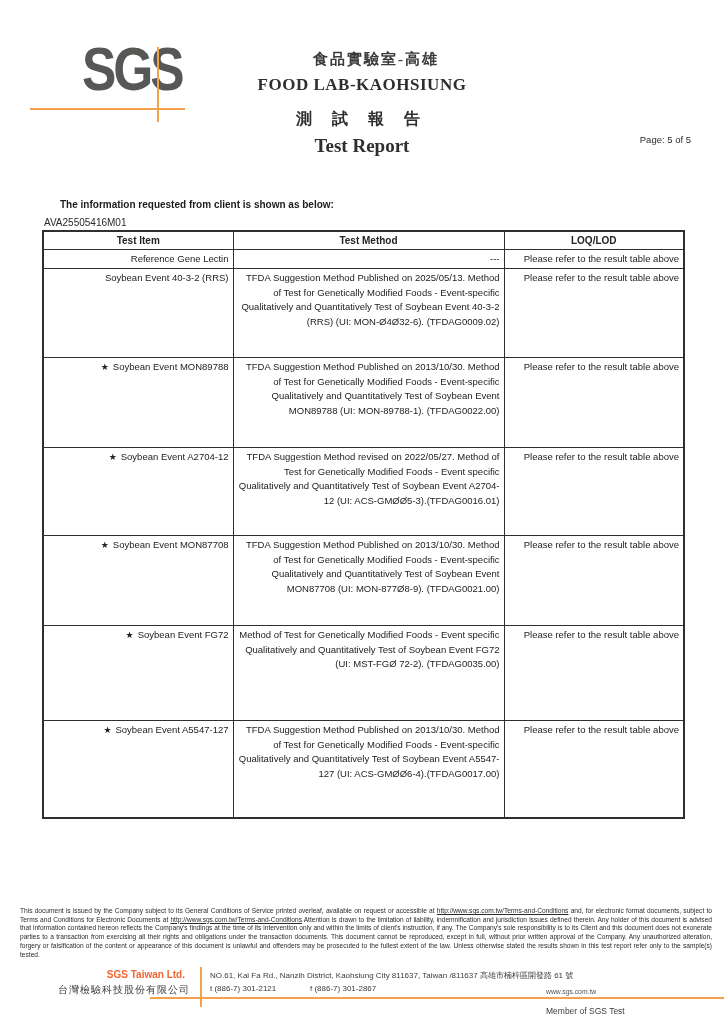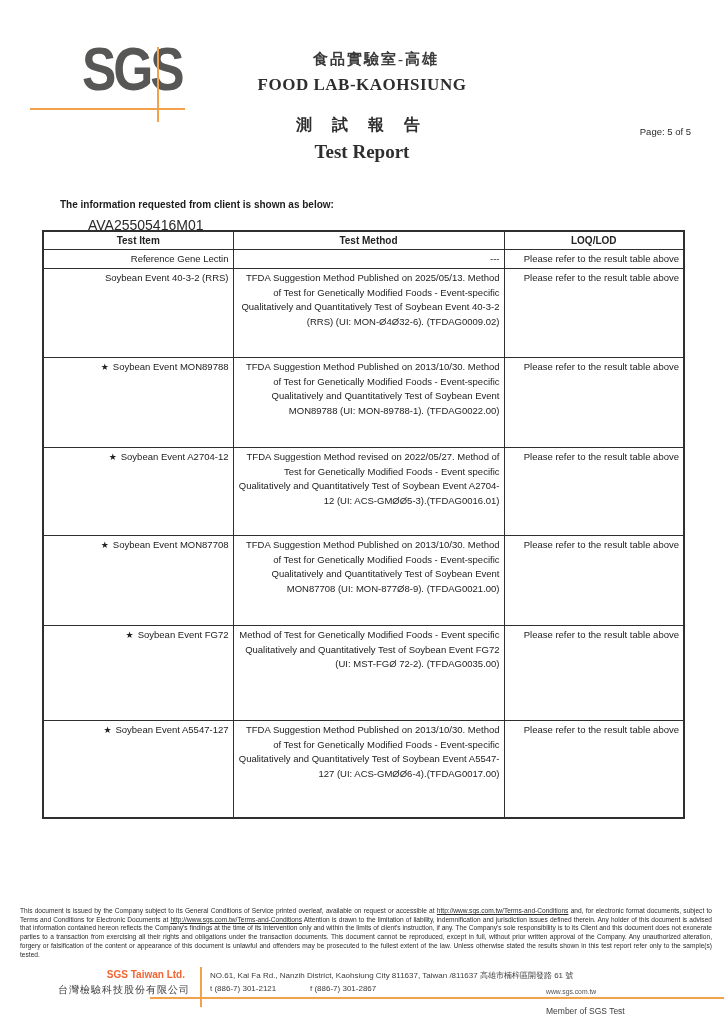--- a/index.html
+++ b/index.html
@@ -26,35 +26,35 @@
   .logo-vline { position: absolute; left: 127px; top: 7px; width: 2px; height: 75px; background: #f2a24b; }
   .logo-hline { position: absolute; left: 0px; top: 68px; width: 155px; height: 2px; background: #f2a24b; }
 
   .titles { position: absolute; left: 0; top: 50px; width: 724px; text-align: center; }
   .title-zh {
     font-family: "Liberation Serif", serif; font-size: 15px; font-weight: 700;
     letter-spacing: 2px; color: #3a3a3a; margin-bottom: 6px; padding-left: 28px;
   }
   .title-en {
     font-family: "Liberation Serif", serif; font-size: 17px; font-weight: 700;
-    color: #2e2e2e; margin-bottom: 20px; letter-spacing: 0.5px;
+    color: #2e2e2e; margin-bottom: 14px; letter-spacing: 0.5px;
   }
   .report-zh {
     font-family: "Liberation Serif", serif; font-size: 16px; font-weight: 700;
     letter-spacing: 8px; color: #2e2e2e; margin-bottom: 5px;
   }
   .report-en {
     font-family: "Liberation Serif", serif; font-size: 19px; font-weight: 700;
     color: #2e2e2e;
   }
-  .page-num { position: absolute; right: 33px; top: 126px; font-size: 9.5px; color: #2a2a2a; padding-left: 32px; }
+  .page-num { position: absolute; right: 33px; top: 134px; font-size: 9.5px; color: #2a2a2a; padding-left: 32px; }
 
   
   .intro { position: absolute; left: 60px; top: 199px; font-size: 10px; font-weight: 700; color: #1c1c1c; }
-  .sample-id { position: absolute; left: 44px; top: 217px; font-size: 14px; color: #2a2a2a; margin-left: 44px; }
+  .sample-id { position: absolute; left: 44px; top: 217px; font-size: 10px; color: #2a2a2a; }
 
   
   table.test-table {
     position: absolute; left: 42px; top: 230px; width: 641px;
     border-collapse: collapse; table-layout: fixed;
     font-size: 9.5px; color: #222;
   }
   table.test-table th, table.test-table td { border: 1px solid #2f2f2f; text-align: right; }
   table.test-table { border: 2px solid #2f2f2f; }
   table.test-table th {

